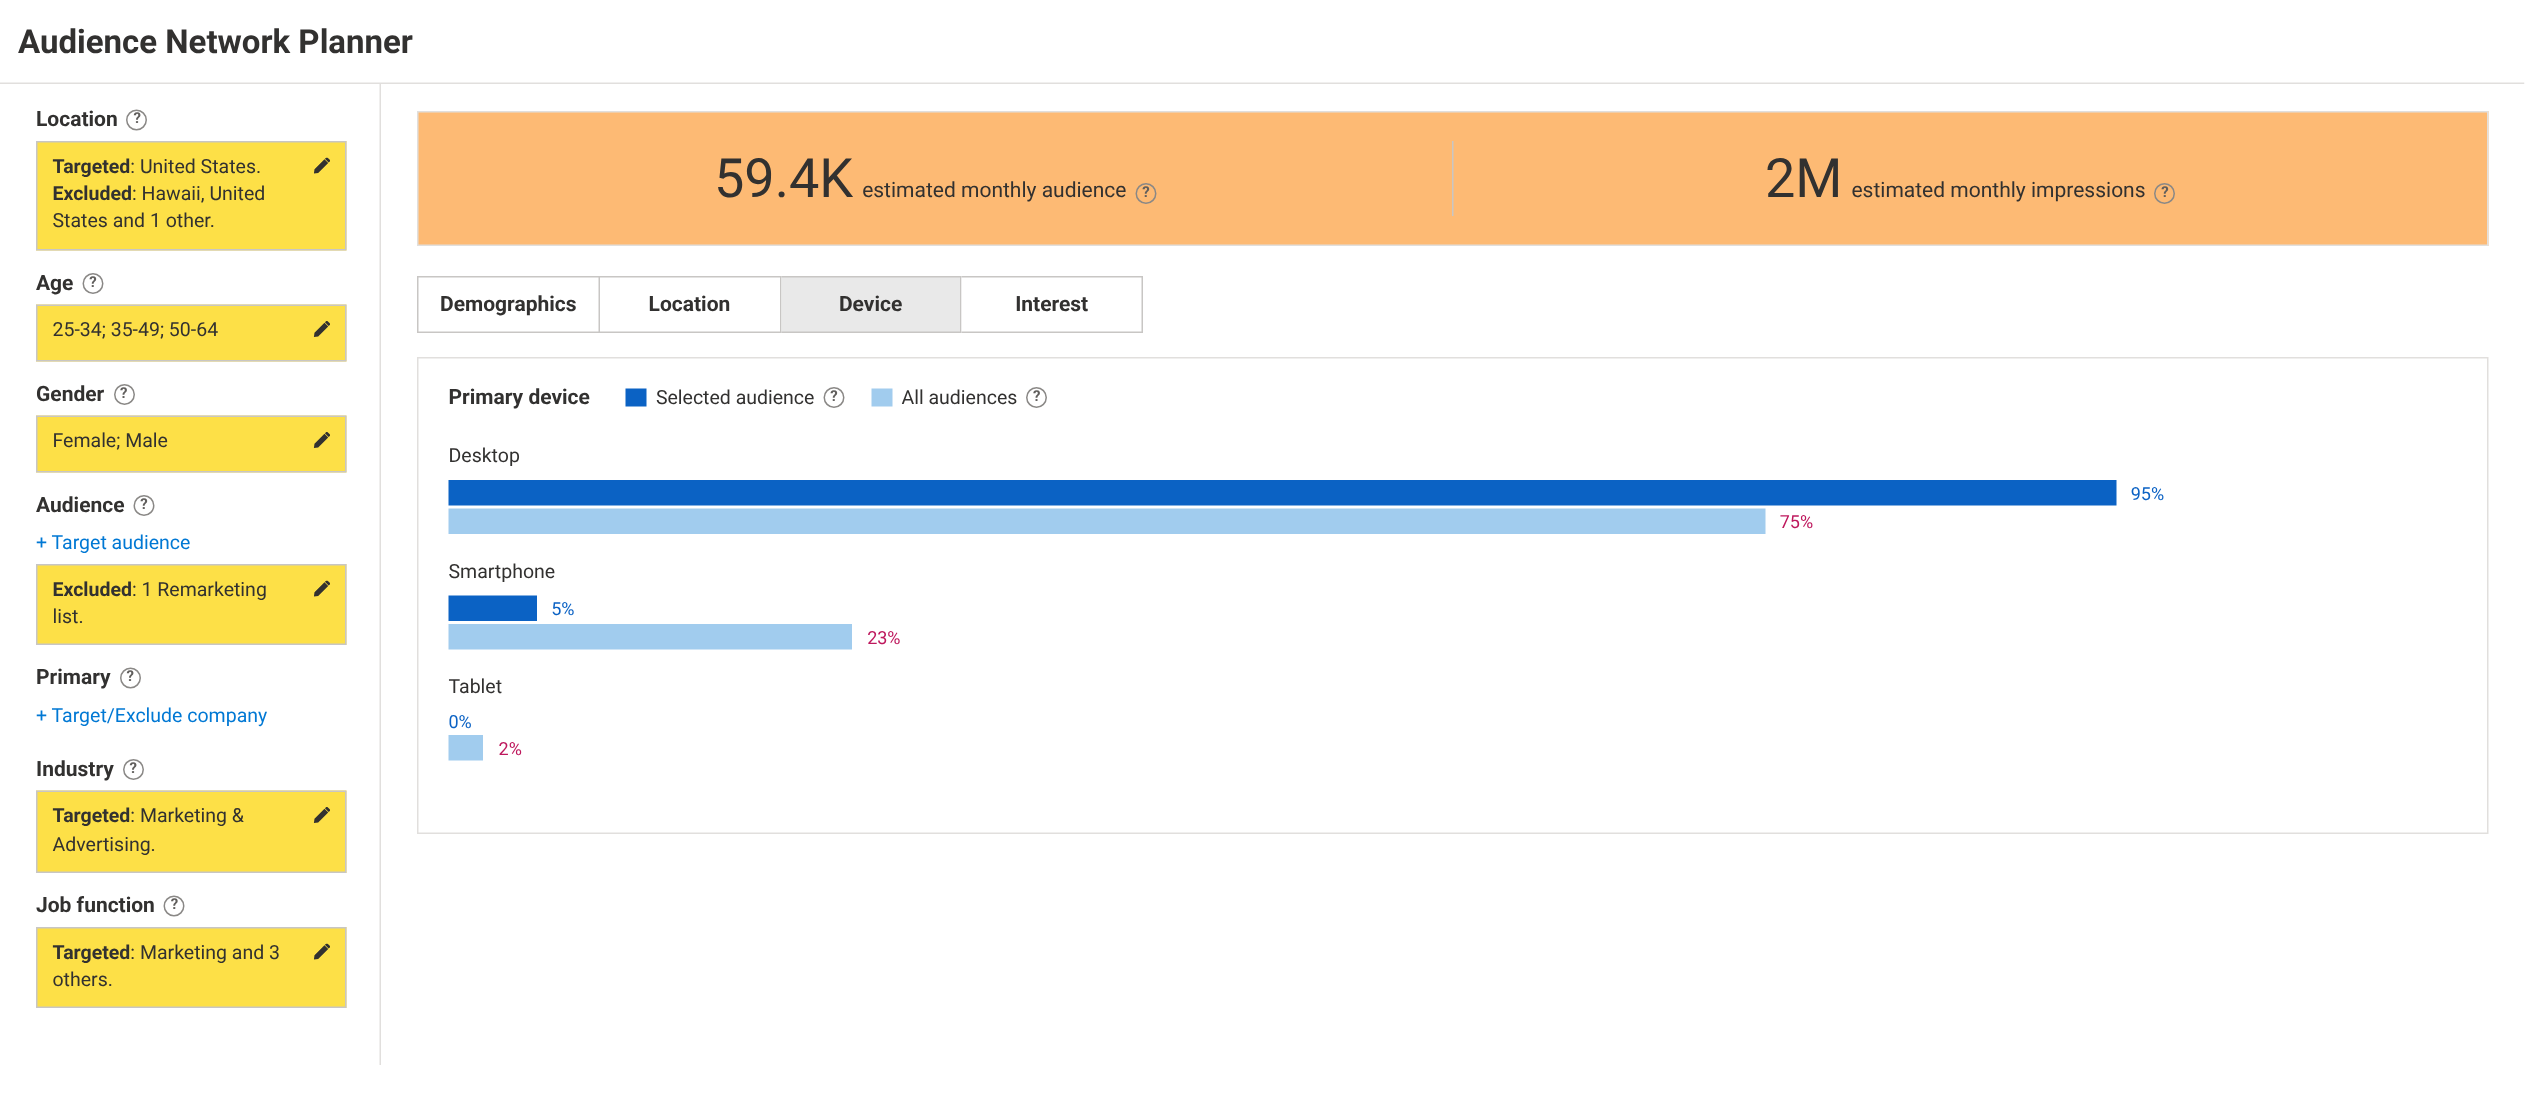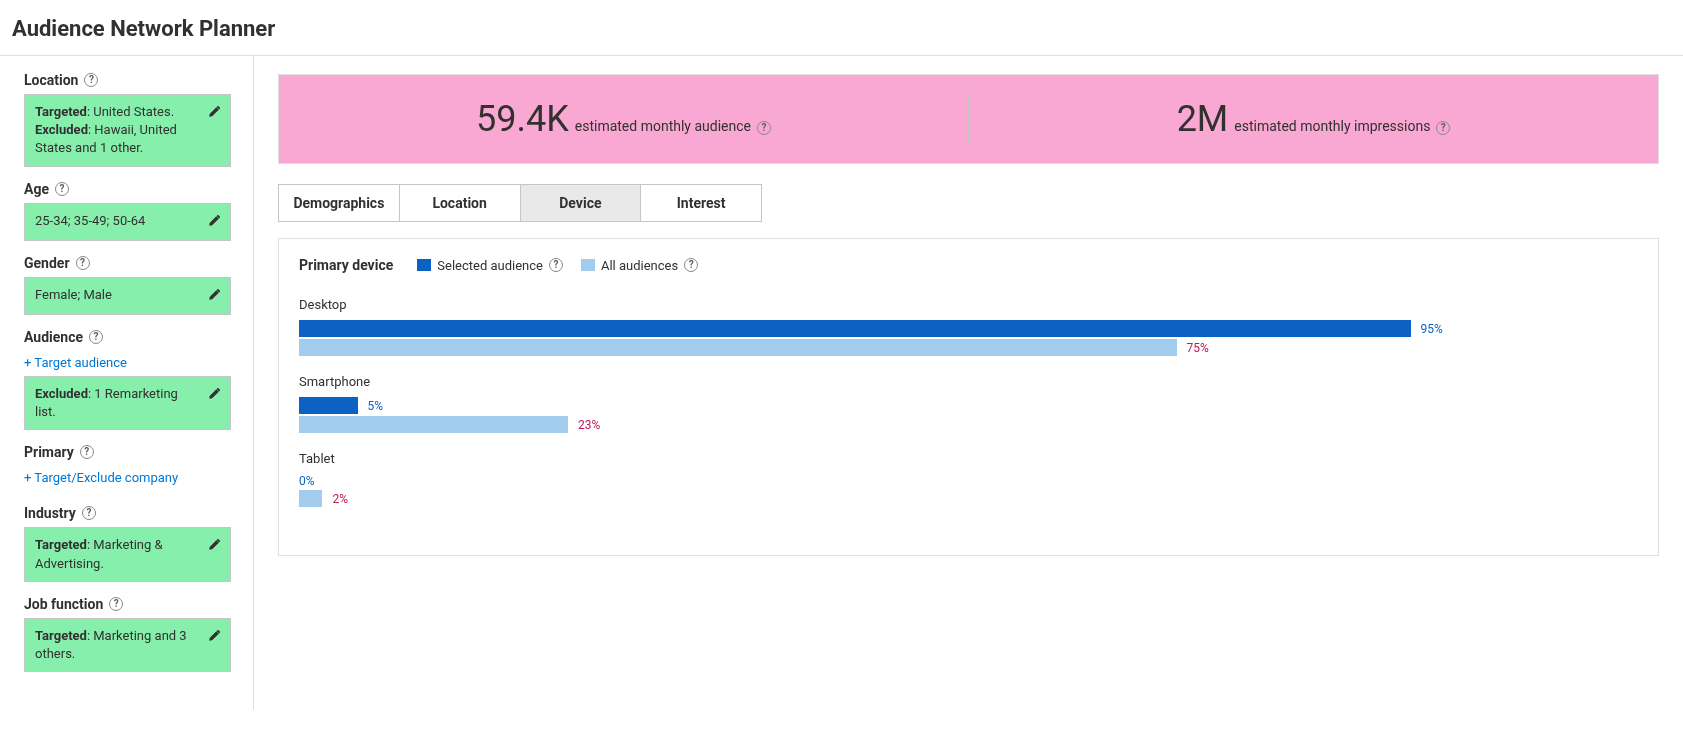--- a/index.html
+++ b/index.html
@@ -46,41 +46,41 @@
     border-radius: 50%;
     font-size: 10px;
     color: #605e5c;
     align-items: center;
     justify-content: center;
     font-weight: 700;
     line-height: 1;
   }
   .card {
     border: 1px solid #c8c6c4;
-    background: #86efac;
+    background: #fde047;
     padding: 8px 10px;
     font-size: 13px;
     display: flex;
     justify-content: space-between;
     align-items: flex-start;
     gap: 8px;
     line-height: 1.4;
   }
   .card-body { flex: 1; }
   .edit-icon svg { width: 12px; height: 12px; fill: #323130; }
   .edit-icon { cursor: pointer; padding-top:2px; }
   .link-like {
     color: #0078d4;
     font-size: 13px;
     cursor: pointer;
     display: inline-block;
     margin: 4px 0 6px;
   }
   .summary-box {
-    background: #f9a8d4;
+    background: #fdba74;
     border: 1px solid #e1dfdd;
     display: flex;
     align-items: center;
     height: 90px;
     margin-bottom: 20px;
   }
   .summary-cell {
     flex: 1;
     display: flex;
     align-items: baseline;

